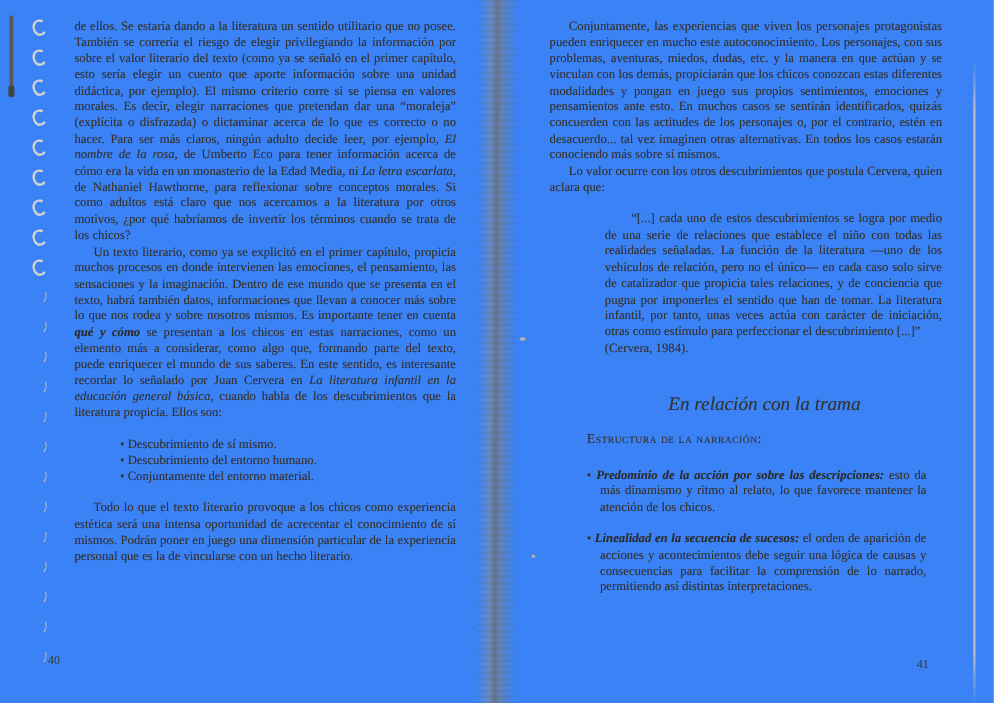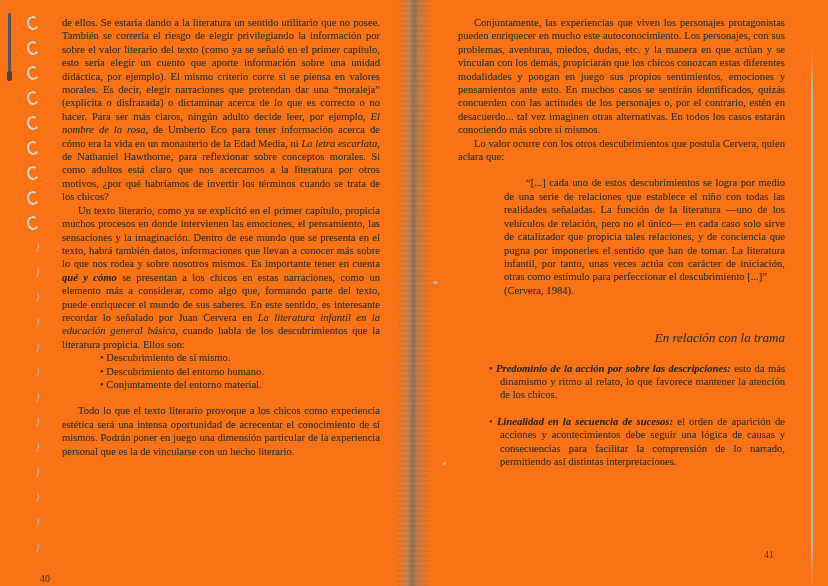--- a/index.html
+++ b/index.html
@@ -2,21 +2,21 @@
 <html><head>
 <meta charset="utf-8">
 <style>
   html, body { margin:0; padding:0; }
   body {
     width:828px; height:586px;
     background:#f7f7f4;
     font-family:"Liberation Serif","DejaVu Serif",serif;
     overflow:hidden;
   }
-  .spread { position:relative; width:828px; height:586px; background:#f97316; }
+  .spread { position:relative; width:828px; height:586px; background:#3b82f6; }
 
   
   .edge-line-dark {
     position:absolute; left:8px; top:13px; width:3px; height:58px;
     background:#59574f; border-radius:1px;
   }
   .edge-line-dark::after {
     content:""; position:absolute; left:-1px; bottom:-10px; width:5px; height:10px;
     background:#45433c; border-radius:2px;
   }
@@ -64,41 +64,41 @@
   .page-left  { left:62px;  width:318px; }
   .page-right { left:458px; width:327px; }
 
   .page p { margin:0; }
   .indent { text-indent:16px; }
   .gap-top { margin-top:13px !important; }
 
   .i { font-style:italic; }
   .b { font-weight:bold; color:#2c2b27;font-style:italic; }
 
-  ul.bullets { list-style:none; margin:0; padding:0; }
+  ul.bullets { list-style:none; margin:13px; padding:0; }
   ul.bullets li { padding-left:11px; text-indent:-11px; }
   ul.bullets li::before { content:"\2022\00a0"; }
   .page-left  ul.bullets { margin-left:38px; text-align:left; }
   .page-right ul.bullets { margin-left:31px; margin-top:17px; }
   .page-right ul.bullets li + li { margin-top:13px; }
 
   .quote { margin:13px 0 0 46px; text-indent:22px; }
   .cite  { margin-left:46px; }
 
   .h-italic {
-    margin:34px 0 0 31px; font-size:13px; font-weight:normal; font-style:italic;
-    text-align:right;
+    margin:34px 0 0 31px; font-size:16px; font-weight:normal; font-style:italic;
+    text-align:center;
   }
   .h-smallcaps {
     margin:15px 0 0 31px; font-size:11.4px; font-weight:normal;
     font-variant:small-caps; letter-spacing:0.4px; text-align:left;
   }
 
   .pagenum { position:absolute; font-size:10px; color:#3a3935; }
-  .pagenum.pn-left  { left:40px;  top:545px;margin-top:28px; }
+  .pagenum.pn-left  { left:40px;  top:545px; }
   .pagenum.pn-right { left:764px; top:549px; }
 </style>
 </head>
 <body>
 
 <div class="spread">
 
   <div class="edge-line-dark"></div>
   <div class="binding">
       <div class="bmark ring"></div>
@@ -139,20 +139,21 @@
   <div class="gutter"></div>
   <div class="speck s1"></div>
   <div class="speck s2"></div>
 
   <div class="page page-right">
     <p class="body indent"><span>Conjuntamente, las experiencias que viven los personajes protagonistas pueden enriquecer en mucho este autoconocimiento. Los personajes, con sus problemas, aventuras, miedos, dudas, etc. y la manera en que actúan y se vinculan con los demás, propiciarán que los chicos conozcan estas diferentes modalidades y pongan en juego sus propios sentimientos, emociones y pensamientos ante esto. En muchos casos se sentirán identificados, quizás concuerden con las actitudes de los personajes o, por el contrario, estén en desacuerdo... tal vez imaginen otras alternativas. En todos los casos estarán conociendo más sobre sí mismos.</span></p>
     <p class="body indent"><span>Lo valor ocurre con los otros descubrimientos que postula Cervera, quien aclara que:</span></p>
     <div class="quote"><span>“[...] cada uno de estos descubrimientos se logra por medio de una serie de relaciones que establece el niño con todas las realidades señaladas. La función de la literatura —uno de los vehículos de relación, pero no el único— en cada caso solo sirve de catalizador que propicia tales relaciones, y de conciencia que pugna por imponerles el sentido que han de tomar. La literatura infantil, por tanto, unas veces actúa con carácter de iniciación, otras como estímulo para perfeccionar el descubrimiento [...]”</span></div>
     <div class="cite">(Cervera, 1984).</div>
     <h3 class="h-italic">En relación con la trama</h3>
+    <h4 class="h-smallcaps">Estructura de la narración:</h4>
     <ul class="bullets">
       <li><span class="b">Predominio de la acción por sobre las descripciones:</span><span> esto da más dinamismo y ritmo al relato, lo que favorece mantener la atención de los chicos.</span></li>
       <li><span class="b">Linealidad en la secuencia de sucesos:</span><span> el orden de aparición de acciones y acontecimientos debe seguir una lógica de causas y consecuencias para facilitar la comprensión de lo narrado, permitiendo así distintas interpretaciones.</span></li>
     </ul>
   </div>
 
   <div class="pagenum pn-left">40</div>
   <div class="pagenum pn-right">41</div>
 
   <div class="edge-line-right"></div>

